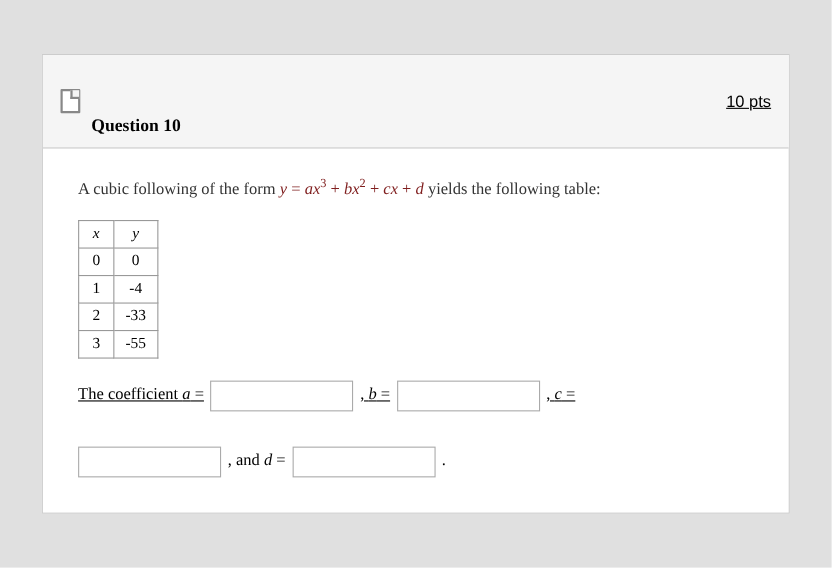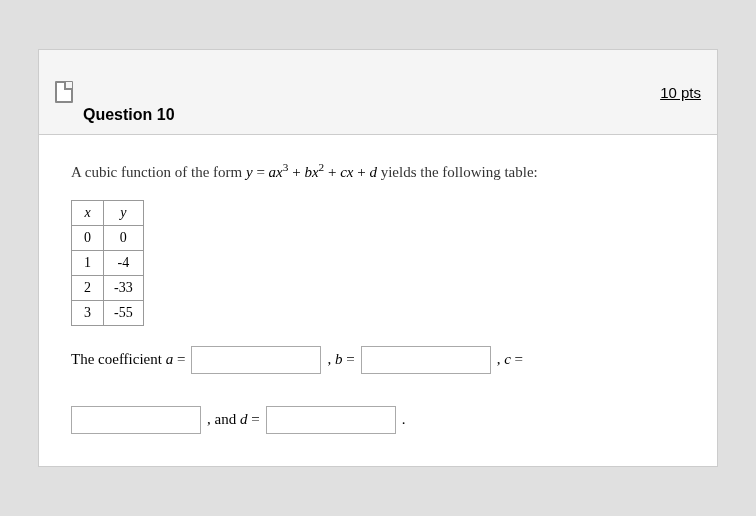--- a/index.html
+++ b/index.html
@@ -48,39 +48,39 @@
       right: -1px;
       width: 6px;
       height: 6px;
       border-left: 2px solid #888;
       border-bottom: 2px solid #888;
       background: #f5f5f5;
     }
     .question-title {
       font-weight: bold;
       font-size: 16px;
-      font-family: Liberation Sans, sans-serif;
+      font-family: Liberation Serif, serif;
       margin-top: 46px;
     }
     .question-points {
       font-family: Arial, sans-serif;
       font-size: 15px;
       text-decoration: underline;
     }
     .question-body {
       padding: 24px 32px 32px 32px;
     }
     .problem-text {
       font-size: 15px;
       color: #333;
       margin-bottom: 16px;
       line-height: 1.5;
     }
     .math-link {
-      color: #000000;
+      color: #7f1d1d;
       text-decoration: none;
     }
     .data-table {
       border-collapse: collapse;
       margin-bottom: 20px;
       font-size: 14px;
     }
     .data-table td {
       border: 1px solid #999;
       padding: 4px 10px;
@@ -91,20 +91,21 @@
       font-style: italic;
       background: #fff;
     }
     .coefficient-row {
       display: flex;
       align-items: center;
       gap: 6px;
       margin-bottom: 32px;
       font-size: 15px;
       flex-wrap: wrap;
+      text-decoration: underline;
     }
     .coeff-input {
       border: 1px solid #aaa;
       height: 28px;
       width: 130px;
       font-size: 14px;
       padding: 2px 6px;
       outline: none;
     }
     .second-row {
@@ -124,21 +125,21 @@
   <div class="question-header">
     <div class="question-header-left">
       <div class="doc-icon"></div>
       <span class="question-title">Question 10</span>
     </div>
     <span class="question-points">10 pts</span>
   </div>
 
   <div class="question-body">
     <div class="problem-text">
-      <span>A cubic function of the form </span>
+      <span>A cubic following of the form </span>
       <span class="math-link">
         <span><i>y</i> = <i>ax</i><sup>3</sup> + <i>bx</i><sup>2</sup> + <i>cx</i> + <i>d</i></span>
       </span>
       <span> yields the following table:</span>
     </div>
 
     <table class="data-table">
       <tbody>
           <tr class="header-row">
         <td><i>x</i></td>

